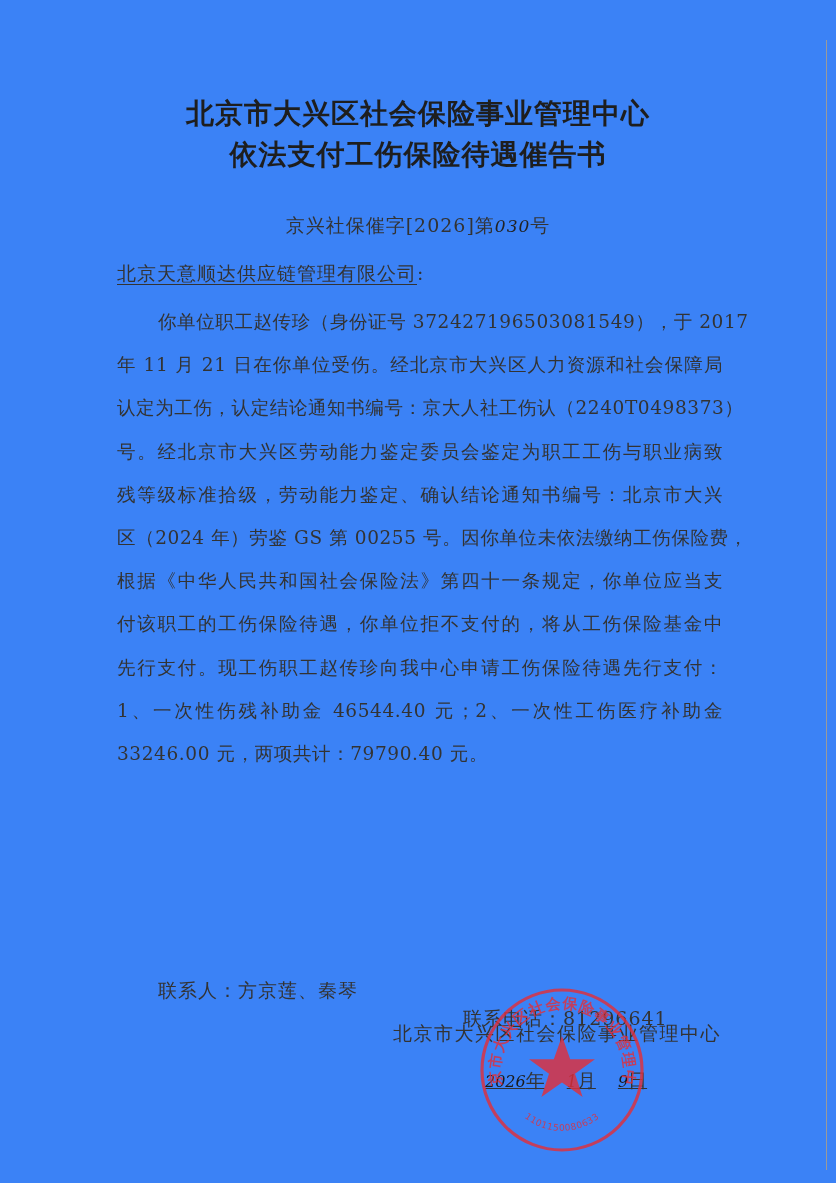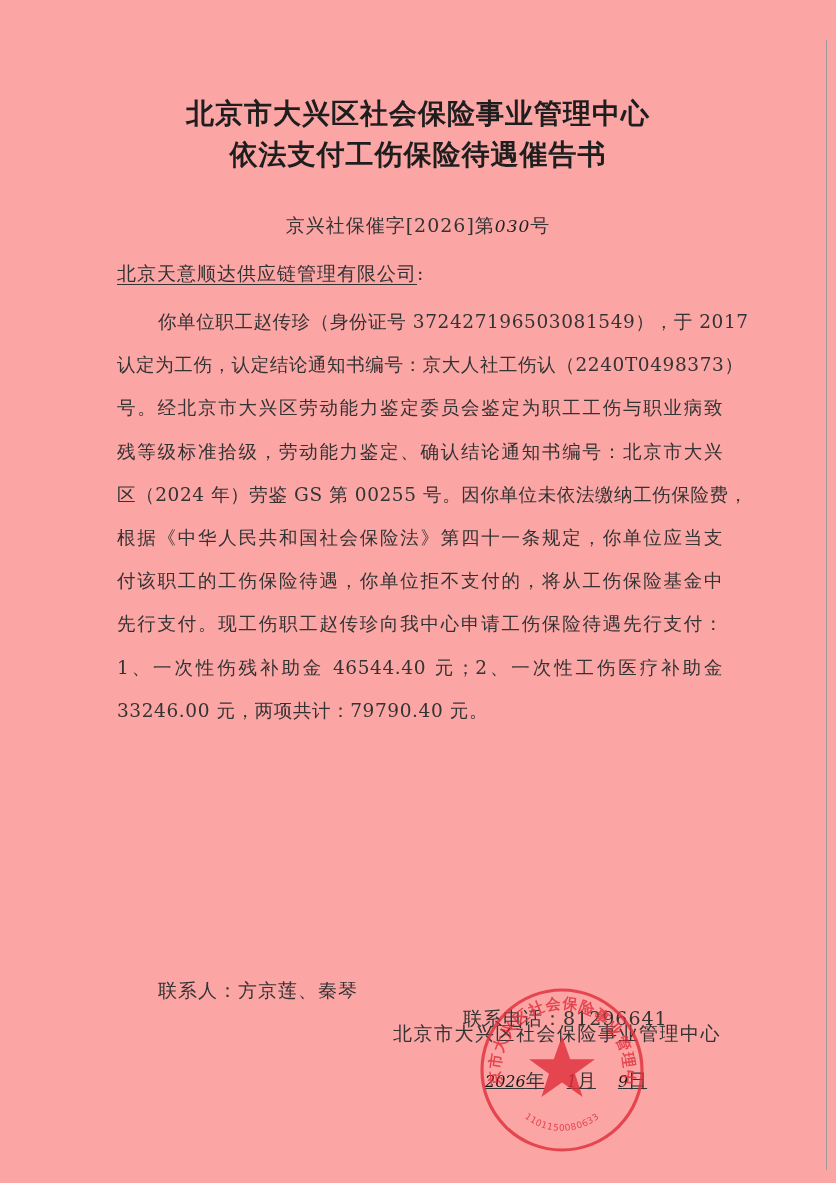--- a/index.html
+++ b/index.html
@@ -13,21 +13,21 @@
     position: relative;
     overflow: hidden;
     font-family: "DejaVu Serif", "Liberation Serif", serif;
     color: #2a2a2a;
   }
   .page {
     position: absolute;
     left: 0; top: 0;
     width: 836px;
     height: 1183px;
-    background: #fca5a5;
+    background: #3b82f6;
   }
   .edge-line {
     position: absolute;
     left: 826px;
     top: 40px;
     width: 1px;
     height: 1130px;
     background: #9a9a9a;
   }
   .title {
@@ -146,20 +146,21 @@
 
   <div class="title l1">北京市大兴区社会保险事业管理中心</div>
   <div class="title l2">依法支付工伤保险待遇催告书</div>
 
   <div class="docno"><span>京兴社保催字[2026]第</span><span class="handwrite">030</span><span>号</span></div>
 
   <div class="addressee"><span class="name">北京天意顺达供应链管理有限公司</span><span>:</span></div>
 
   <div class="body-text p1">
     <span class="line indent">你单位职工赵传珍（身份证号 372427196503081549），于 2017</span>
+    <span class="line">年 11 月 21 日在你单位受伤。经北京市大兴区人力资源和社会保障局</span>
     <span class="line">认定为工伤，认定结论通知书编号：京大人社工伤认（2240T0498373）</span>
     <span class="line">号。经北京市大兴区劳动能力鉴定委员会鉴定为职工工伤与职业病致</span>
     <span class="line">残等级标准拾级，劳动能力鉴定、确认结论通知书编号：北京市大兴</span>
     <span class="line">区（2024 年）劳鉴 GS 第 00255 号。因你单位未依法缴纳工伤保险费，</span>
     <span class="line">根据《中华人民共和国社会保险法》第四十一条规定，你单位应当支</span>
     <span class="line">付该职工的工伤保险待遇，你单位拒不支付的，将从工伤保险基金中</span>
     <span class="line">先行支付。现工伤职工赵传珍向我中心申请工伤保险待遇先行支付：</span>
     <span class="line">1、一次性伤残补助金 46544.40 元；2、一次性工伤医疗补助金</span>
     <span class="line left">33246.00 元，两项共计：79790.40 元。</span>
   </div>

